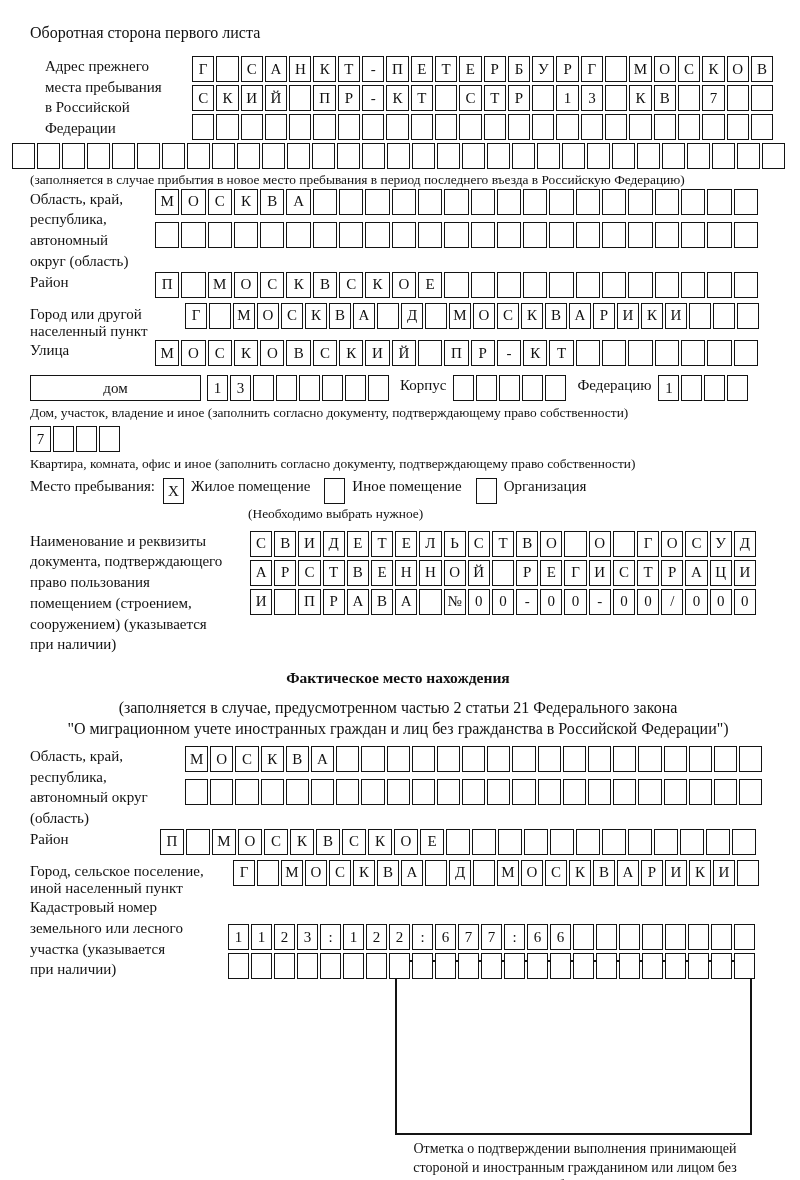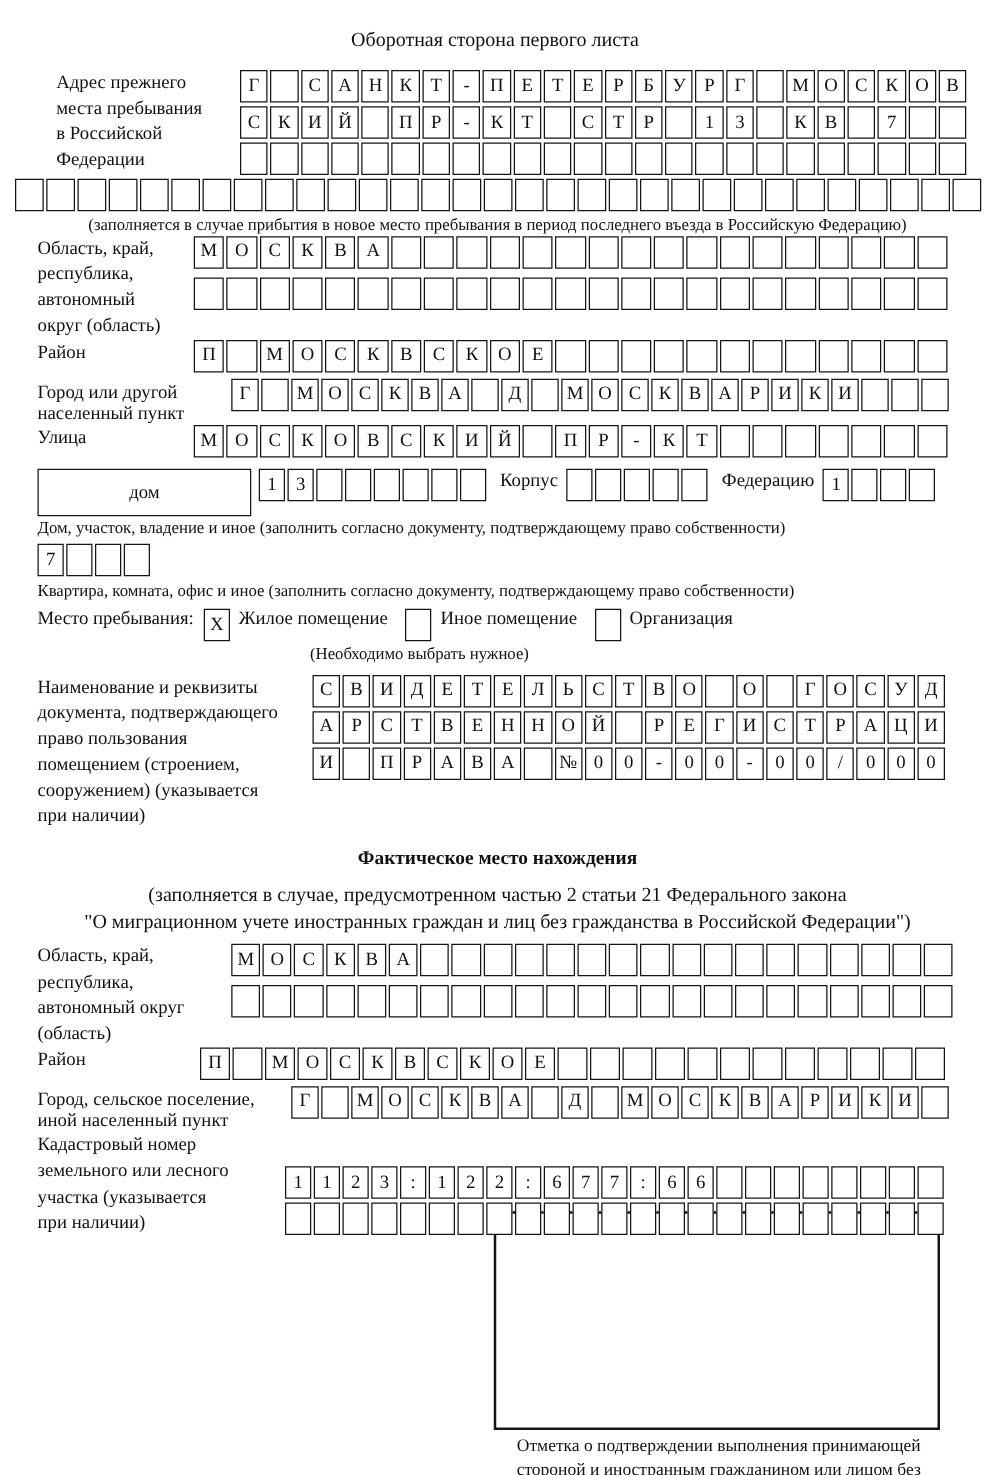--- a/index.html
+++ b/index.html
@@ -2,43 +2,43 @@
 <html><head>
 <meta charset="utf-8">
 <style>
   html,body{margin:0;padding:0;background:#fff;}
   body{
     width:800px;height:1180px;overflow:hidden;color:#111;
     font-family:"Liberation Serif","DejaVu Serif",serif;
     font-size:15px;
   }
   .page{padding:14px 34px 0 30px;position:relative;}
-  .title-right{text-align:center;font-size:16px;margin:10px 4px 14px 0;}
+  .title-right{text-align:left;font-size:16px;margin:10px 4px 14px 0;}
   .frow{display:flex;align-items:flex-start;}
   .lbl{line-height:1.38;white-space:pre-line;flex:none;}
   .lbl2{line-height:1.15;padding-top:3px;}
   .w147{width:147px;margin-left:15px;}
   .w125{width:125px;}
   .w155{width:155px;}
   .w130{width:130px;}
   .w203{width:203px;}
   .w198{width:198px;}
   .w220{width:220px;}
   .cellrow{display:flex;margin-bottom:3px;flex:none;}
   .cell{
     box-sizing:border-box;flex:none;width:var(--cw,22px);height:26px;
     border:1.7px solid #141414;margin-right:2px;background:#fff;
     display:flex;align-items:center;justify-content:center;
     font-size:15px;line-height:1;
   }
   .gap7{margin-bottom:7px;}
   .note{font-size:13.4px;line-height:1.25;}
-  .center{text-align:center;}
+  .center{}
   .sechead{font-weight:bold;font-size:15.5px;text-align:center;margin:6px 0 10px 0;}
-  .widebox{box-sizing:border-box;height:38px;border:1.6px solid #141414;
+  .widebox{box-sizing:border-box;height:26px;border:1.6px solid #141414;
     display:flex;align-items:center;justify-content:center;flex:none;}
   .domw{width:171px;margin-right:6px;}
   .kvw{width:202px;margin-right:6px;}
   .inlbl{flex:none;margin:2px 7px 0 9px;}
   .smallnote{font-size:13.4px;margin:1px 0 5px 0;}
   .mesto{display:flex;align-items:flex-start;margin:6px 0 2px 0;}
   .cb{
     box-sizing:border-box;width:21px;height:26px;border:1.7px solid #141414;
     display:flex;align-items:center;justify-content:center;flex:none;
     font-size:15px;

